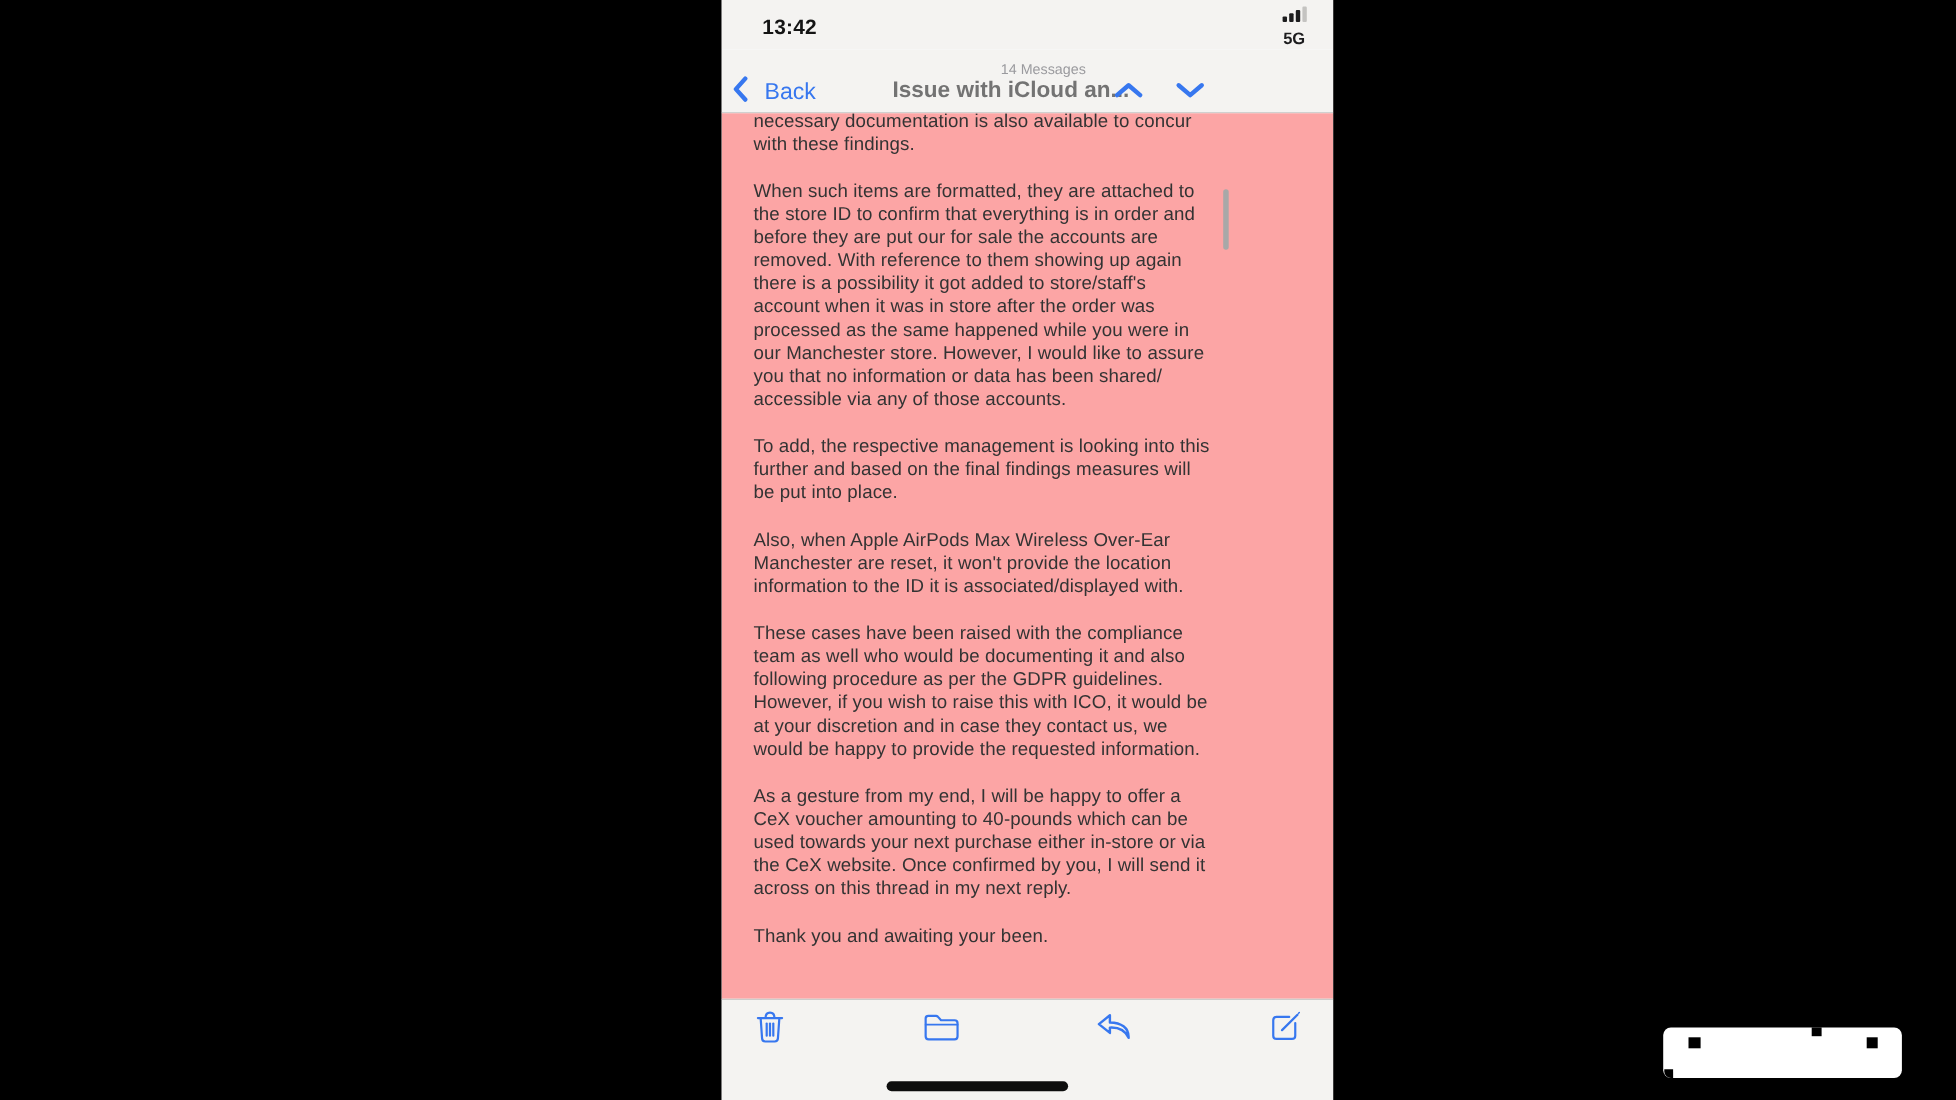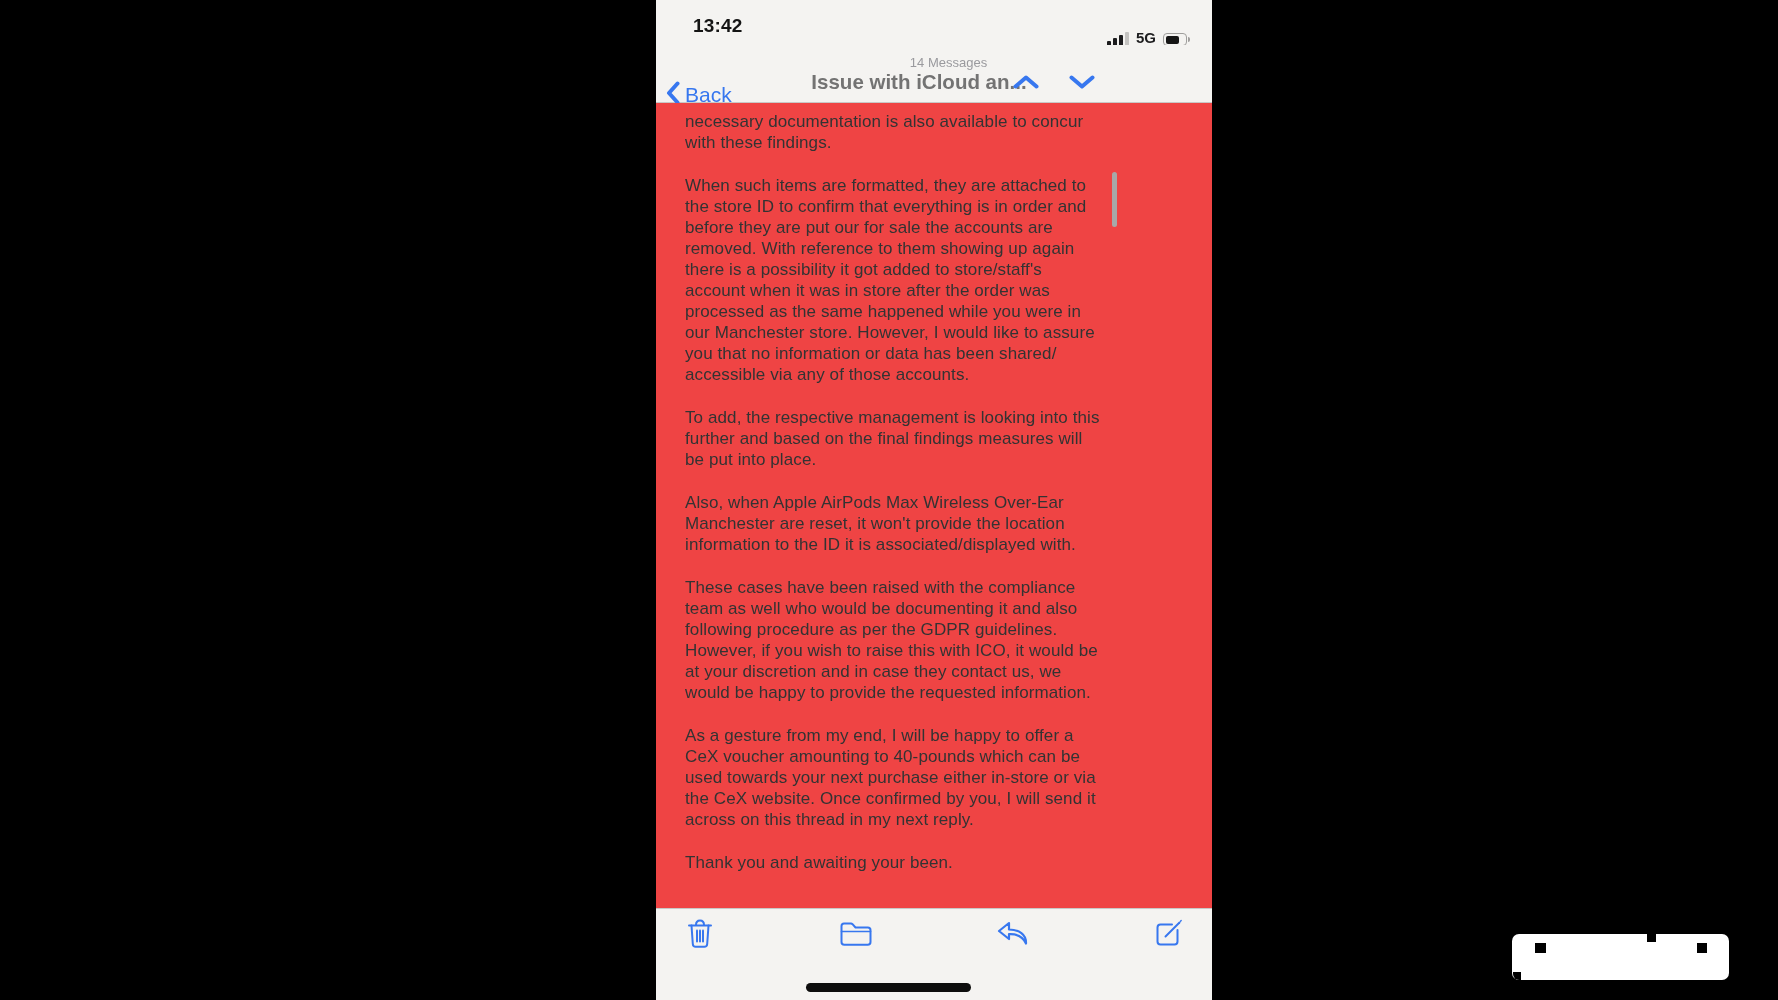--- a/index.html
+++ b/index.html
@@ -21,21 +21,21 @@
     background:#ffffff; overflow:hidden;
   }
   
   .status-bar { position:absolute; left:0; top:0; width:100%; height:45px; background:var(--bar-bg); }
   .status-time {
     position:absolute; left:37px; top:15px; font-size:19px; font-weight:700;
     color:var(--ink); letter-spacing:0.2px;
   }
   .status-right {
     position:absolute; right:22px; top:6px; height:40px;
-    display:flex; align-items:flex-end; gap:7px;
+    display:flex; align-items:center; gap:7px;flex-direction:column;
   }
   .signal { display:flex; align-items:flex-end; gap:2px; height:15px; }
   .signal .bar { width:4px; background:#1c1c1e; border-radius:1px; }
   .signal .b1{height:5px;} .signal .b2{height:8px;} .signal .b3{height:11px;}
   .signal .b4{height:14px; background:#c4c3c1;}
   .network-type { font-size:15px; font-weight:700; color:#1c1c1e; }
   .battery { position:relative; width:27px; height:13px; }
   .battery-body {
     position:absolute; left:0; top:0; width:24px; height:13px;
     border:1px solid #9f9e9c; border-radius:4px; padding:1.5px;
@@ -48,36 +48,36 @@
   
   .nav-bar {
     position:absolute; left:0; top:45px; width:100%; height:58px;
     background:var(--bar-bg); border-bottom:1px solid var(--hairline);
   }
   .messages-count {
     position:absolute; left:0; top:10px; width:100%; text-align:center;
     font-size:13px; font-weight:500; color:var(--muted);padding-left:29px;
   }
   .back-button {
-    position:absolute; left:10px; top:36px; display:flex; align-items:center; gap:5px;
+    position:absolute; left:10px; top:24px; display:flex; align-items:center; gap:15px;
     color:var(--accent-blue); cursor:pointer;
   }
   .back-label { font-size:21px; }
   .nav-title {
     position:absolute; left:90px; right:120px; top:25px; text-align:center;
     font-size:20.5px; font-weight:700; color:#737373;
     white-space:nowrap; overflow:hidden;
   }
   .nav-chevron { position:absolute; top:29px; cursor:pointer; }
   .nav-chevron-up { left:357px; }
   .nav-chevron-down { left:413px; }
   
   .email-body {
     position:absolute; left:0; top:103px; width:100%; height:805px;
-    background:#ef4444; overflow:hidden; padding:12px 0 0 29px;
+    background:#fca5a5; overflow:hidden; padding:0 0 0 29px;
   }
   .email-paragraph {
     margin:0 0 22px 0; white-space:pre-line;
     font-size:17px; line-height:21px; color:var(--body-text);
     letter-spacing:0.1px; width:432px;
   }
   .email-paragraph:first-child { margin-top:-4px; }
   .scrollbar-thumb {
     position:absolute; left:456px; top:172px; width:5px; height:55px;
     background:#a8a8a8; border-radius:3px;

